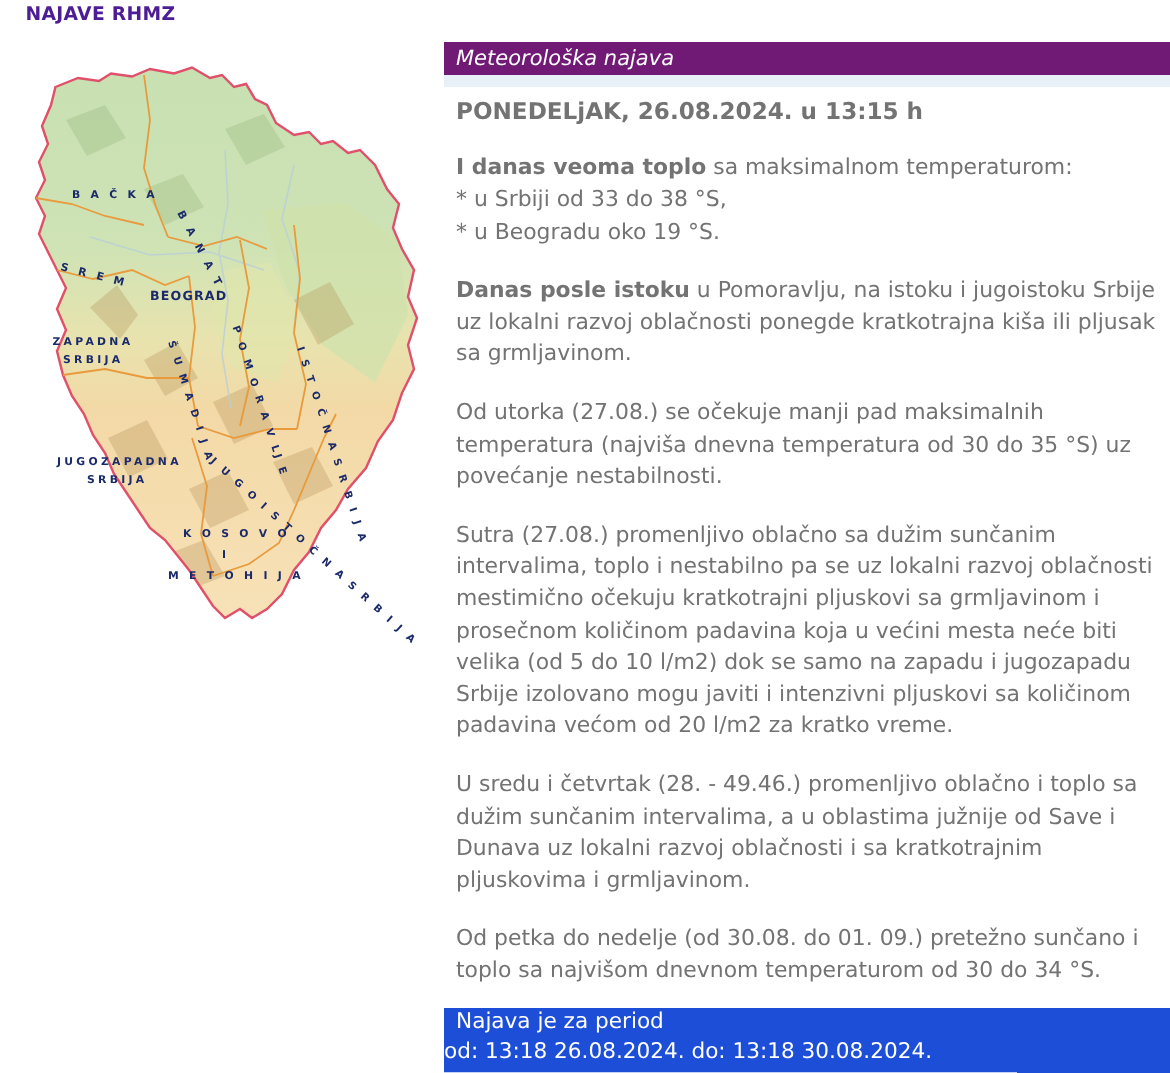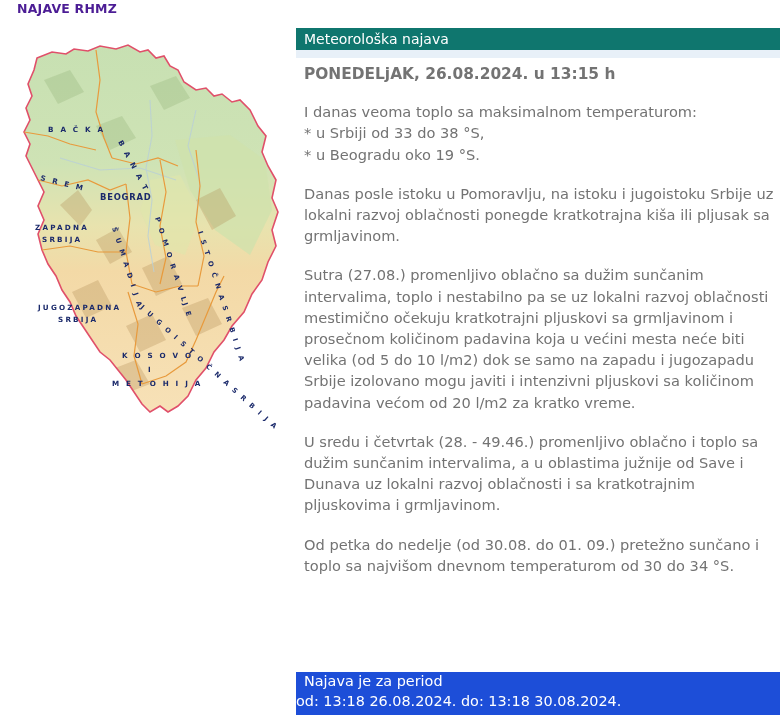--- a/index.html
+++ b/index.html
@@ -63,27 +63,28 @@
     top: 28px;
     width: 484px;
     height: 687px;
   }
   #bulletin-header {
     position: absolute;
     left: 0;
     top: 0;
     width: 484px;
     height: 22px;
-    background: #0f766e;
+    background: #701a75;
     color: #ffffff;
     font-size: 14px;
     line-height: 22px;
     padding-left: 8px;
     box-sizing: border-box;
     white-space: nowrap;
+    font-style: italic;
   }
   #bulletin-subbar {
     position: absolute;
     left: 0;
     top: 22px;
     width: 484px;
     height: 8px;
     background: #e8f0f8;
   }
   #bulletin-body {
@@ -98,21 +99,21 @@
   #bulletin-date {
     font-weight: bold;
     font-size: 15.4px;
     margin: 0 0 16px 0;
     white-space: nowrap;
   }
   .para {
     margin: 0 0 18px 0;
   }
   .para b {
-    font-weight: normal;
+    font-weight: bold;
   }
 
   #bulletin-footer {
     position: absolute;
     left: 0;
     top: 644px;
     width: 484px;
     height: 43px;
     background: #1d4ed8;
     color: #ffffff;
@@ -257,20 +258,21 @@
   <div id="bulletin-subbar"></div>
 
   <div id="bulletin-body">
 
     <div id="bulletin-date">PONEDELjAK, 26.08.2024. u 13:15 h</div>
 
     <p class="para"><b>I danas veoma toplo</b><span> sa maksimalnom temperaturom:</span><br><span>* u Srbiji od 33 do 38 °S,</span><br><span>* u Beogradu oko 19 °S.</span></p>
 
     <p class="para"><b>Danas posle istoku</b><span> u Pomoravlju, na istoku i jugoistoku Srbije uz lokalni razvoj oblačnosti ponegde kratkotrajna kiša ili pljusak sa grmljavinom.</span></p>
 
+    <p class="para">Od utorka (27.08.) se očekuje manji pad maksimalnih temperatura (najviša dnevna temperatura od 30 do 35 °S) uz povećanje nestabilnosti.</p>
 
     <p class="para">Sutra (27.08.) promenljivo oblačno sa dužim sunčanim intervalima, toplo i nestabilno pa se uz lokalni razvoj oblačnosti mestimično očekuju kratkotrajni pljuskovi sa grmljavinom i prosečnom količinom padavina koja u većini mesta neće biti velika (od 5 do 10 l/m2) dok se samo na zapadu i jugozapadu Srbije izolovano mogu javiti i intenzivni pljuskovi sa količinom padavina većom od 20 l/m2 za kratko vreme.</p>
 
     <p class="para">U sredu i četvrtak (28. - 49.46.) promenljivo oblačno i toplo sa dužim sunčanim intervalima, a u oblastima južnije od Save i Dunava uz lokalni razvoj oblačnosti i sa kratkotrajnim pljuskovima i grmljavinom.</p>
 
     <p class="para">Od petka do nedelje (od 30.08. do 01. 09.) pretežno sunčano i toplo sa najvišom dnevnom temperaturom od 30 do 34 °S.</p>
 
   </div>
 
   <div id="bulletin-footer">

